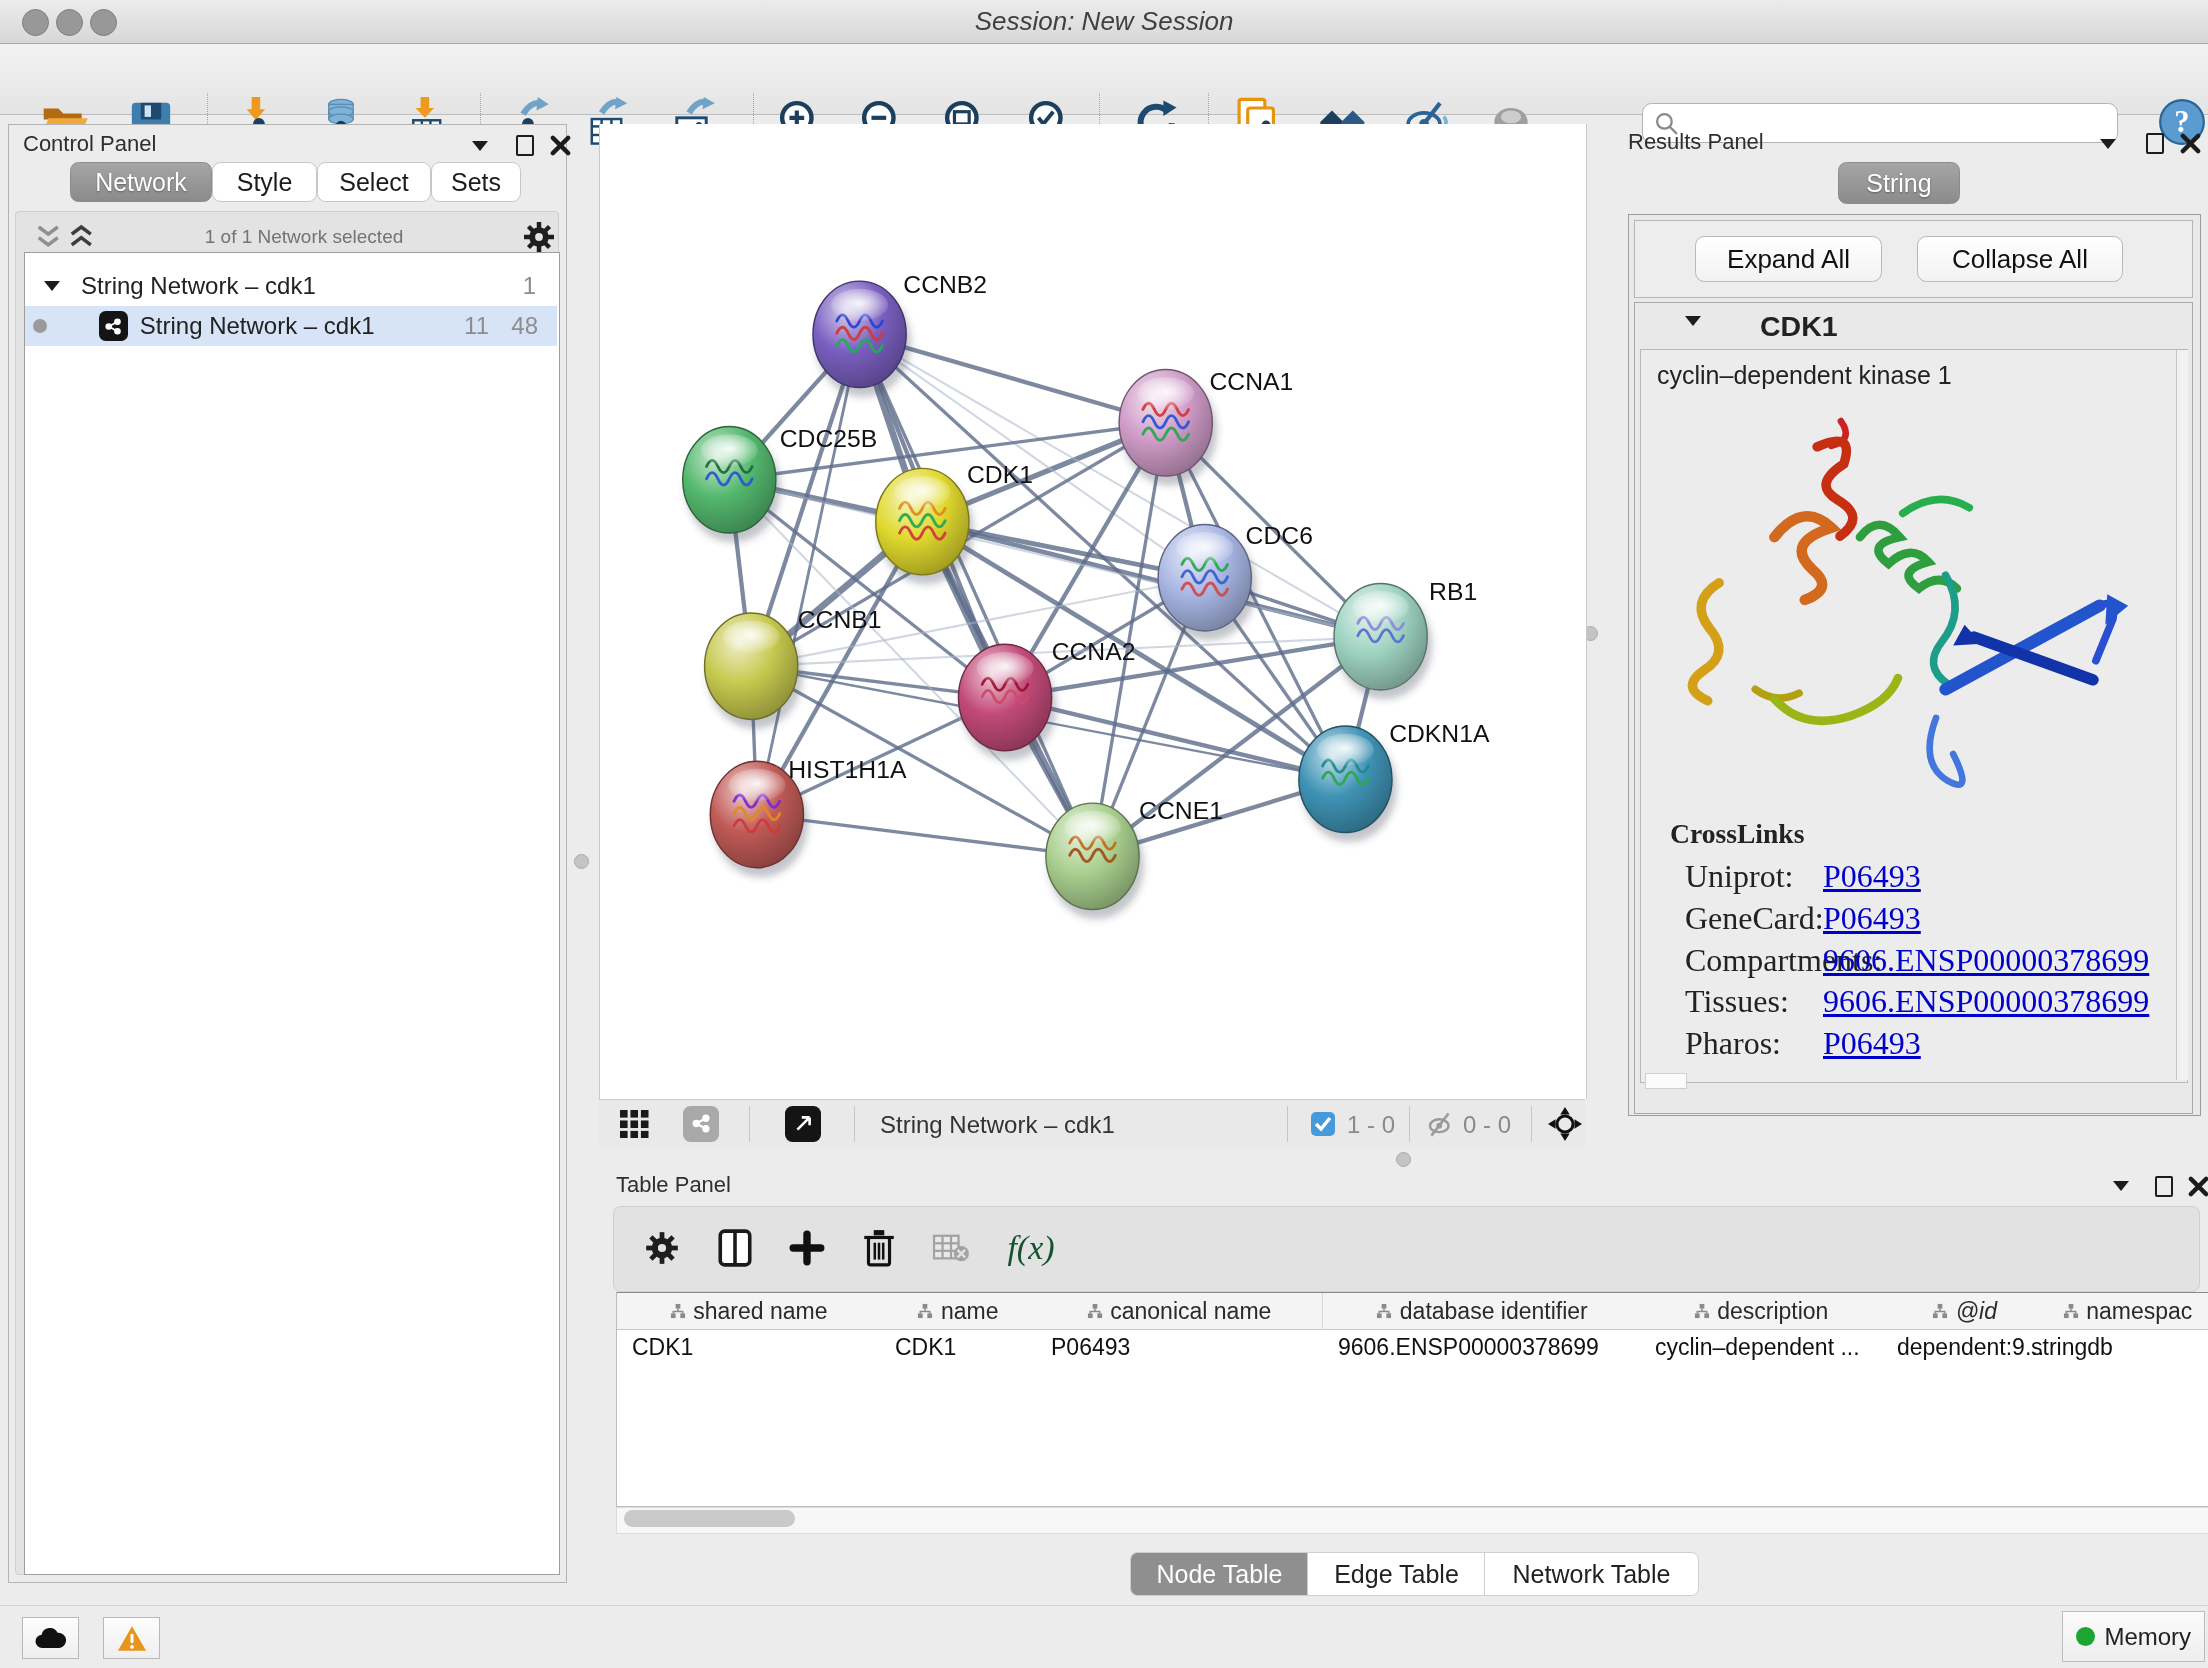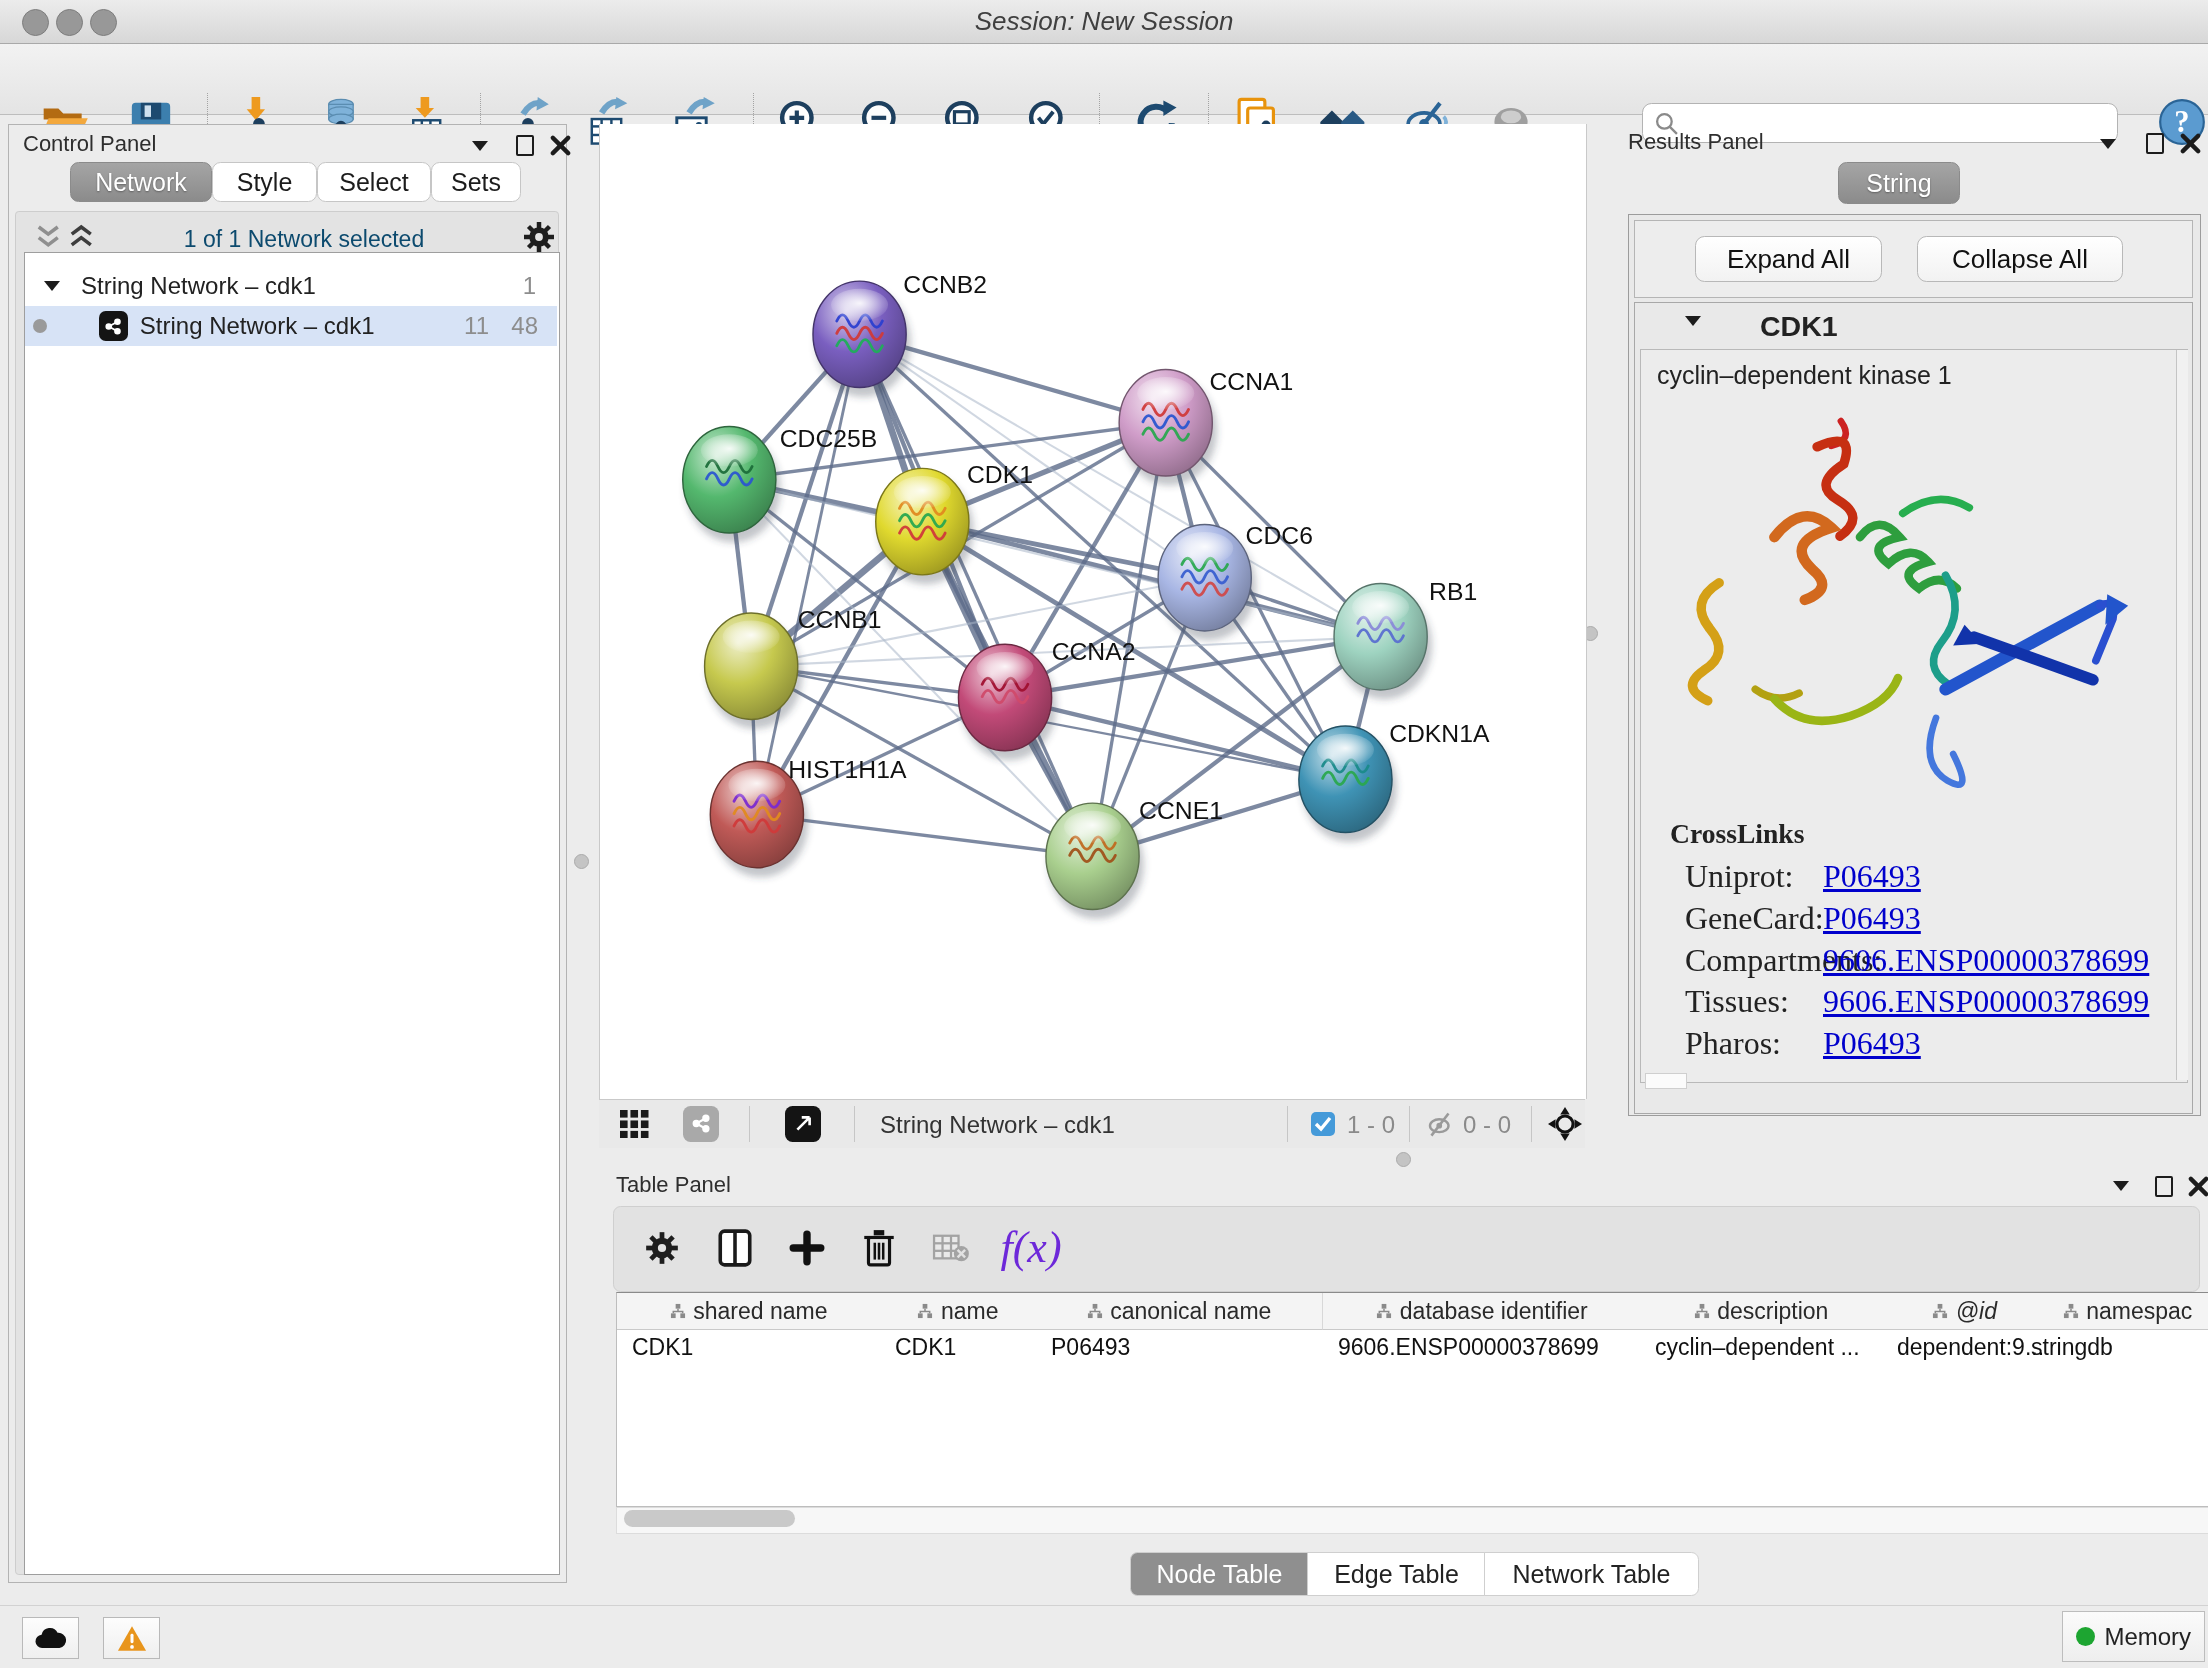--- a/index.html
+++ b/index.html
@@ -280,21 +280,21 @@
 <div class="tab" style="left:317px;top:162px;width:112px">Select</div>
 <div class="tab" style="left:431px;top:162px;width:88px">Sets</div>
 
 <div class="abs ctrl-sub"></div>
 <svg class="abs" style="left:34px;top:223px" width="28.5" height="27" viewBox="0 0 24 22">
   <path d="M4 3l8 6 8-6M4 12l8 6 8-6" stroke="#8f8f8f" stroke-width="3" fill="none"></path>
   </svg>
 <svg class="abs" style="left:67px;top:223px" width="28.5" height="27" viewBox="0 0 24 22">
   <path d="M4 9l8-6 8 6M4 18l8-6 8 6" stroke="#3d3d3d" stroke-width="3" fill="none"></path>
   </svg>
-<div class="abs" style="left:95px;top:226px;width:418px;text-align:center;font-size:23px;color:#0c4a6e">1 of 1 Network selected</div>
+<div class="abs" style="left:95px;top:226px;width:418px;text-align:center;font-size:19px;color:#737373">1 of 1 Network selected</div>
 <svg class="abs" style="left:521px;top:219px" width="36" height="36" viewBox="0 0 24 24">
   <g stroke="#1e1e1e" stroke-width="3">
       <line x1="12" y1="2" x2="12" y2="22"></line>
       <line x1="2" y1="12" x2="22" y2="12"></line>
       <line x1="5" y1="5" x2="19" y2="19"></line>
       <line x1="19" y1="5" x2="5" y2="19"></line>
     </g>
   <circle cx="12" cy="12" r="6.5" fill="#1e1e1e"></circle>
     <circle cx="12" cy="12" r="2.6" fill="#e3e3e3"></circle>
 </svg>
@@ -704,21 +704,21 @@
         <line x1="2" y1="12" x2="28" y2="12"></line>
         <line x1="2" y1="20" x2="28" y2="20"></line>
         <line x1="11" y1="4" x2="11" y2="28"></line>
         <line x1="20" y1="4" x2="20" y2="28"></line>
       </g>
     <circle cx="31" cy="23" r="8" fill="#a3a3a3"></circle>
       <path d="M27 19l8 8M35 19l-8 8" stroke="#e2e2e2" stroke-width="2.6"></path>
   </svg>
 </div>
 <div class="tt-btn" style="left:991px;width:80px">
-  <span style="font-family:'Liberation Serif',serif;font-style:italic;font-size:44px;color:#6d28d9">f(x)</span>
+  <span style="font-family:'Liberation Serif',serif;font-style:italic;font-size:34px;color:#14532d">f(x)</span>
 </div>
 
 <div class="abs tbl">
   <div id="tbl-head">
       <div class="th" style="left: 0px; width: 263px;">
         <svg width="16" height="16" viewBox="0 0 17 17">
           <g fill="#8a8a8a">
             <rect x="6" y="1" width="5" height="5"></rect>
             <rect x="1" y="11" width="5" height="5"></rect>
             <rect x="11" y="11" width="5" height="5"></rect>

